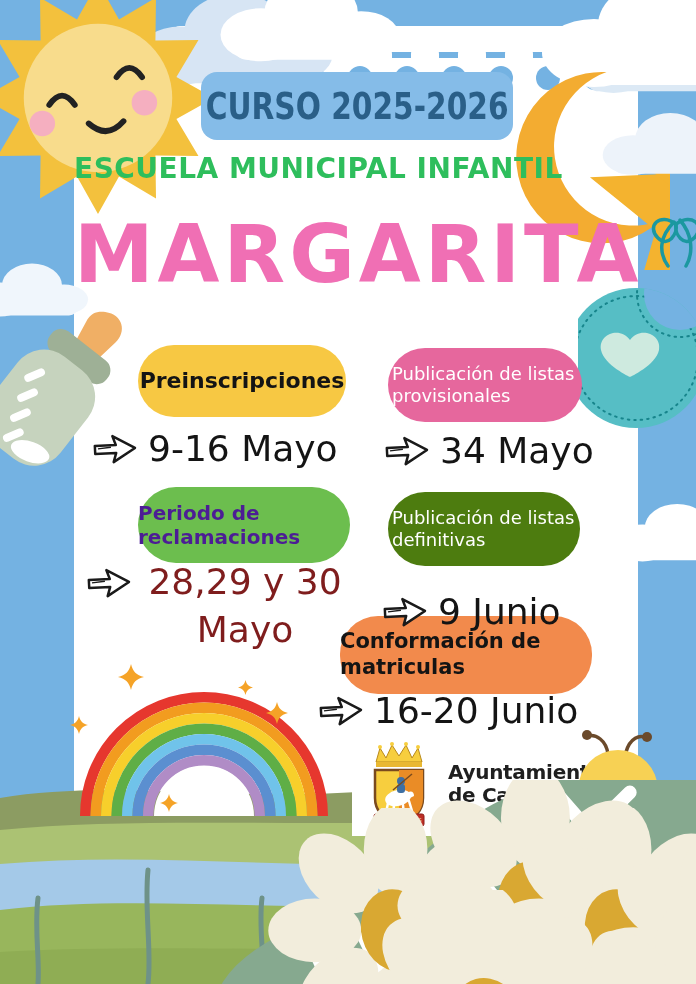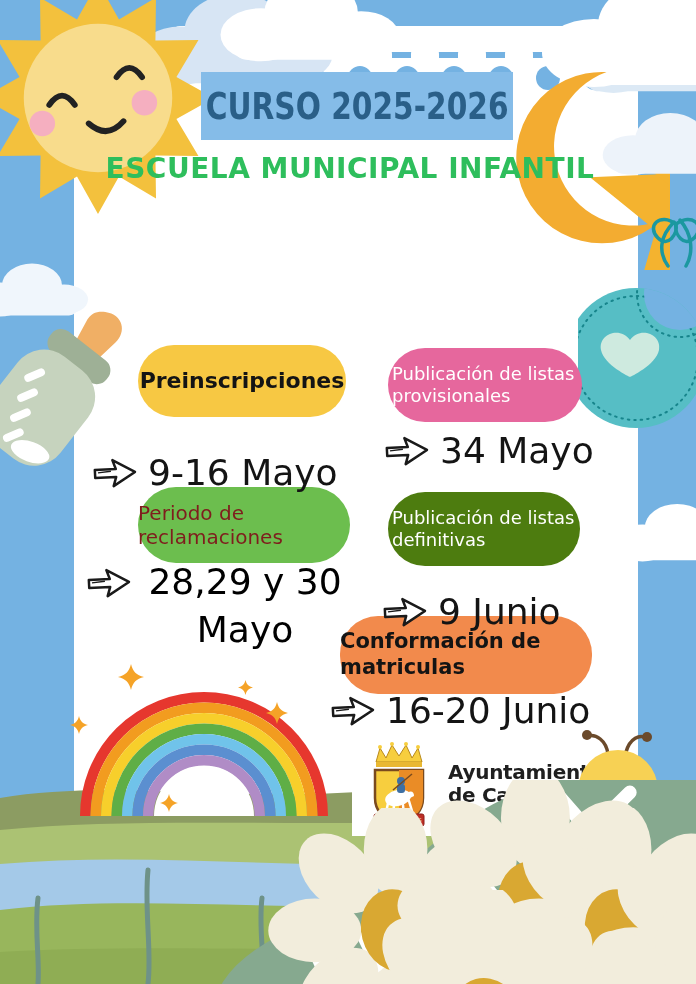--- a/index.html
+++ b/index.html
@@ -3,44 +3,44 @@
 <meta charset="utf-8">
 <style>
   html,body{margin:0;padding:0;}
   .page{position:relative;width:696px;height:984px;overflow:hidden;
         font-family:"DejaVu Sans","Liberation Sans",sans-serif;background:#74B2E2;}
   .abs{position:absolute;}
   .card{left:74px;top:58px;width:564px;height:926px;background:#FFFFFF;border-radius:6px;z-index:2;}
   .garland{left:172px;top:26px;z-index:3;}
   .cloud{z-index:4;}
   .deco5{z-index:5;}
-  .badge{left:201px;top:72px;width:312px;height:68px;background:#85BCE8;border-radius:0;
+  .badge{left:201px;top:72px;width:312px;height:68px;background:#85BCE8;border-radius:16px;
          display:flex;align-items:center;justify-content:center;z-index:6;}
   .badge-inner{font-weight:bold;font-size:38px;color:#2A5F88;white-space:nowrap;
          transform:scaleX(0.78);letter-spacing:0px;}
-  .school-type{left:68px;top:152px;width:564px;text-align:center;font-weight:bold;
+  .school-type{left:74px;top:152px;width:564px;font-weight:bold;
          font-size:28px;letter-spacing:.5px;color:#2EBE5C;z-index:6;white-space:nowrap;}
   .school-name{left:74px;top:208px;width:564px;text-align:center;font-weight:bold;
          font-size:80px;letter-spacing:4px;color:#F06FB4;z-index:6;white-space:nowrap;}
   .pill{position:absolute;border-radius:38px;display:flex;align-items:center;justify-content:center;
         text-align:left;z-index:6;line-height:1.22;}
   .pill-0{left:138px;top:345px;width:208px;height:72px;font-weight:bold;font-size:22px;}
   .pill-1{left:388px;top:348px;width:194px;height:74px;font-size:18px;padding:16px 4px;box-sizing:border-box;}
   .pill-2{left:138px;top:487px;width:212px;height:76px;font-size:20px;}
   .pill-3{left:388px;top:492px;width:192px;height:74px;font-size:18px;padding:0 4px;box-sizing:border-box;}
   .pill-4{left:340px;top:616px;width:252px;height:78px;font-weight:bold;font-size:21px;}
   .date{position:absolute;display:flex;align-items:center;gap:10px;font-size:36px;color:#141414;z-index:6;}
-  .date-0{left:92px;top:428px;margin-top:24px;}
+  .date-0{left:92px;top:428px;}
   .date-1{left:384px;top:430px;}
   .date-3{left:382px;top:560px;margin-top:31px;}
-  .date-4{left:330px;top:690px;justify-content:center;}
+  .date-4{left:318px;top:690px;justify-content:center;}
   .date-2{left:86px;top:558px;width:274px;display:block;z-index:6;position:absolute;}
   .date-2 .arr{position:absolute;left:0;top:8px;}
   .date-2 .dtxt{display:block;margin-left:46px;width:226px;text-align:center;
-                font-size:36px;color:#000000;line-height:1.32;}
+                font-size:36px;color:#7f1d1d;line-height:1.32;}
   .arrow{width:46px;height:34px;flex:0 0 auto;transform:rotate(-3deg);}
   .rainbow{left:72px;top:678px;z-index:8;}
   .sparkle{position:absolute;z-index:8;}
   .logo-box{left:352px;top:732px;width:258px;height:104px;background:#FFFFFF;z-index:8;
             display:flex;align-items:center;gap:10px;padding-left:8px;box-sizing:border-box;}
   .org{font-weight:bold;font-size:20px;line-height:1.15;color:#1F1F1F;letter-spacing:-.3px;}
   .hills{left:0;top:752px;z-index:7;}
   .bee{left:546px;top:726px;z-index:9;}
   .daisies{left:0;top:780px;z-index:10;}
   svg{display:block;}
@@ -193,24 +193,25 @@
         <path d="M52,120 l-6,11"></path>
         <path d="M58,138 l-6,11"></path>
     </g>
     <ellipse cx="76" cy="146" rx="18" ry="9" fill="#FFFFFF" transform="rotate(-18 76 146)"></ellipse>
   </svg>
 
   <div class="abs badge" style="background-color: rgb(133, 188, 232);">
     <span class="badge-inner" style="color: rgb(42, 95, 136);">CURSO 2025-2026</span>
   </div>
   <div class="abs school-type" style="color: rgb(46, 190, 92);">ESCUELA MUNICIPAL INFANTIL</div>
+  <div class="abs school-name" style="color: rgb(240, 111, 180);">MARGARITA</div>
 
   <div class="pill pill-0" style="background-color: rgb(247, 200, 67); color: rgb(20, 20, 20);">Preinscripciones</div>
   <div class="pill pill-1" style="background-color: rgb(230, 103, 157); color: rgb(255, 255, 255);">Publicación de listas provisionales</div>
-  <div class="pill pill-2" style="background-color: rgb(108, 190, 78); color: #7f1d1d;">Periodo de reclamaciones</div>
+  <div class="pill pill-2" style="background-color: rgb(108, 190, 78); color: #4c1d95; font-weight: bold;">Periodo de reclamaciones</div>
   <div class="pill pill-3" style="background-color: #4d7c0f; color: rgb(255, 255, 255);">Publicación de listas definitivas</div>
   <div class="pill pill-4" style="background-color: rgb(242, 138, 76); color: rgb(20, 20, 20);">Conformación de matriculas</div>
 
   <div class="date date-0">
     <svg class="arrow" viewBox="0 0 46 34">
         <use href="#arrow"></use>
       </svg>
     <span>9-16 Mayo</span>
   </div>
   <div class="date date-1">

